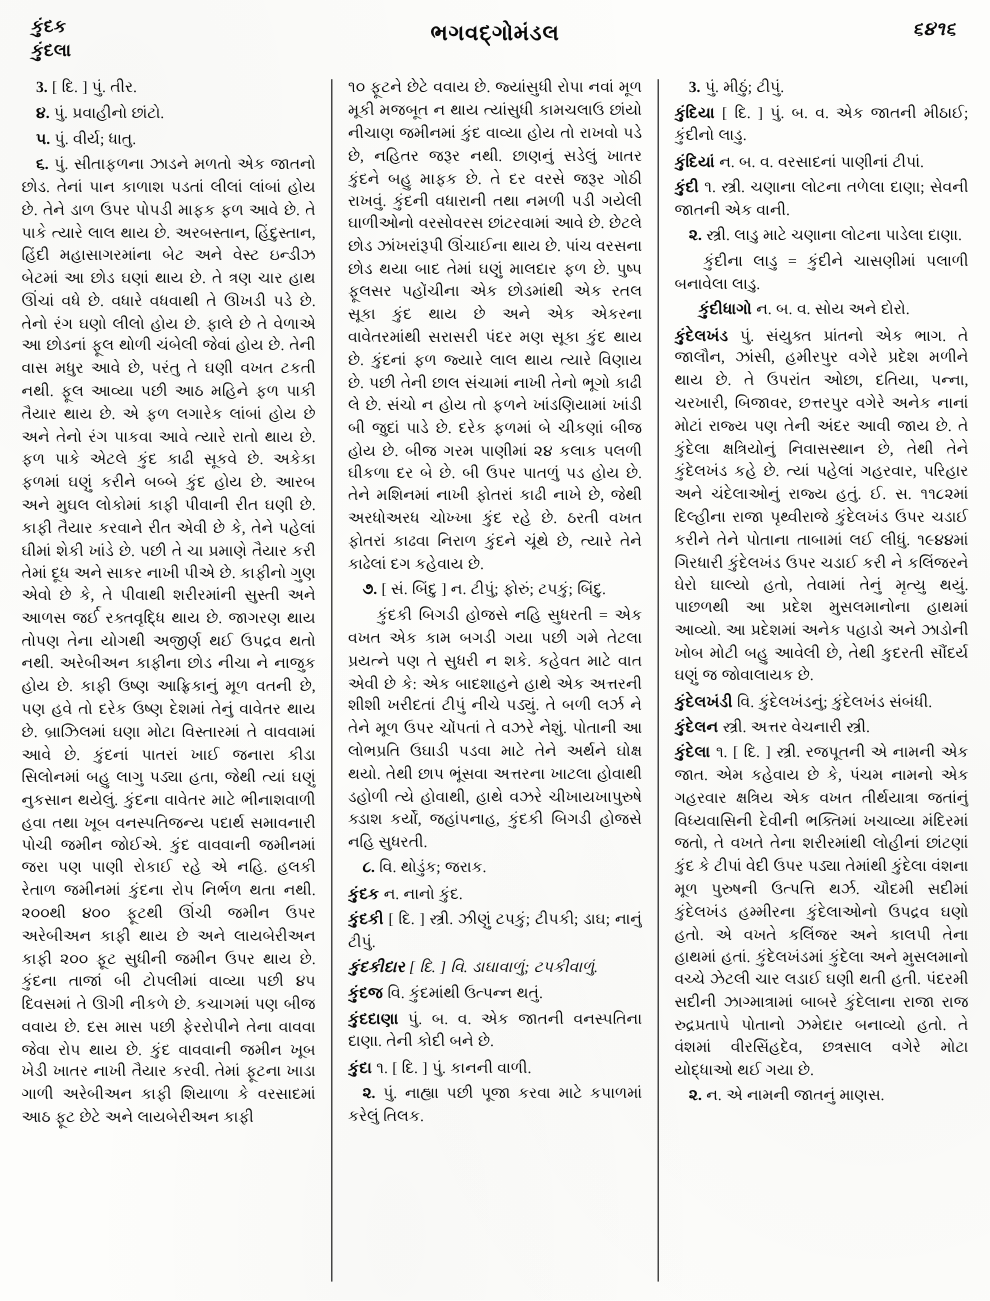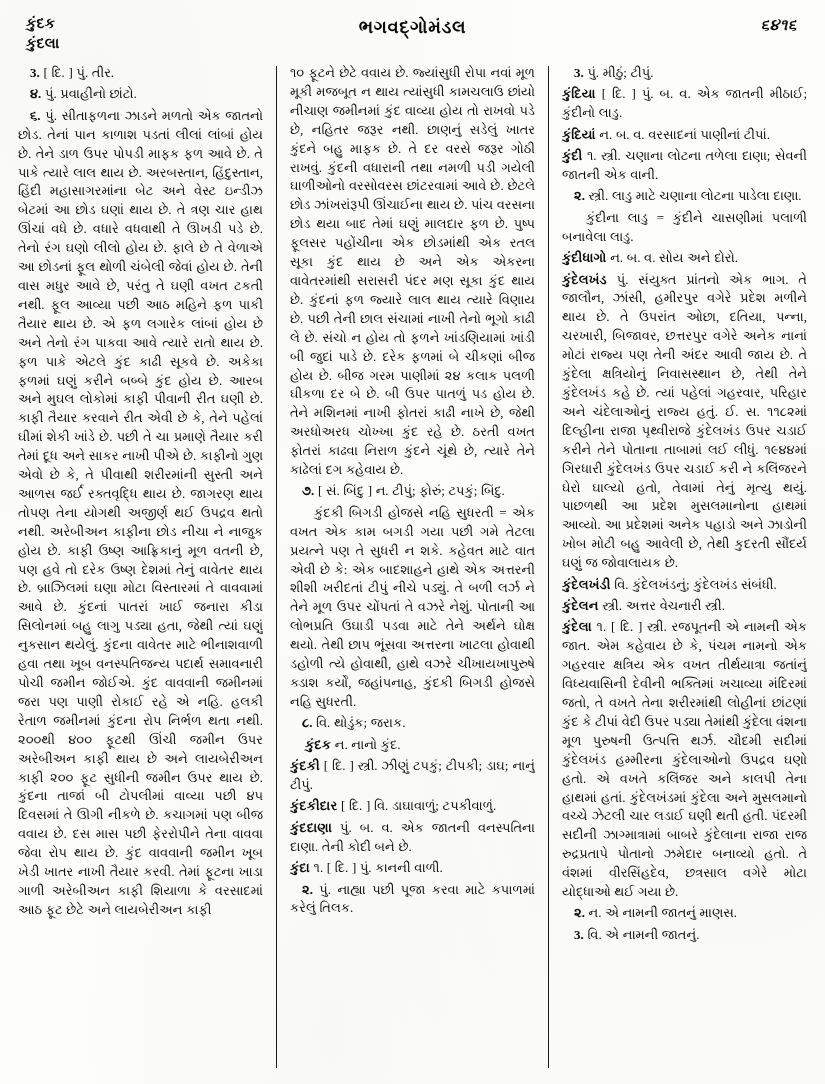--- a/index.html
+++ b/index.html
@@ -141,45 +141,51 @@
 
   <div class="columns">
     <div class="col" id="col-1">
         <div class="entry">
           <div class="sense"><span class="num">3.</span><span> [ દિ. ] પું. તીર.</span></div>
         </div>
         <div class="entry">
           <div class="sense"><span class="num">૪.</span><span> પું. પ્રવાહીનો છાંટો.</span></div>
         </div>
         <div class="entry">
+          <div class="sense"><span class="num">૫.</span><span> પું. વીર્ય; ધાતુ.</span></div>
+        </div>
+        <div class="entry">
           <div class="sense"><span class="num">૬.</span><span> પું. સીતાફળના ઝાડને મળતો એક જાતનો છોડ. તેનાં પાન કાળાશ પડતાં લીલાં લાંબાં હોય છે. તેને ડાળ ઉપર પોપડી માફક ફળ આવે છે. તે પાકે ત્યારે લાલ થાય છે. અરબસ્તાન, હિંદુસ્તાન, હિંદી મહાસાગરમાંના બેટ અને વેસ્ટ ઇન્ડીઝ બેટમાં આ છોડ ઘણાં થાય છે. તે ત્રણ ચાર હાથ ઊંચાં વધે છે. વધારે વધવાથી તે ઊખડી પડે છે. તેનો રંગ ઘણો લીલો હોય છે. ફાલે છે તે વેળાએ આ છોડનાં ફૂલ થોળી ચંબેલી જેવાં હોય છે. તેની વાસ મધુર આવે છે, પરંતુ તે ઘણી વખત ટકતી નથી. ફૂલ આવ્યા પછી આઠ મહિને ફળ પાકી તૈયાર થાય છે. એ ફળ લગારેક લાંબાં હોય છે અને તેનો રંગ પાકવા આવે ત્યારે રાતો થાય છે. ફળ પાકે એટલે કુંદ કાઢી સૂકવે છે. અકેકા ફળમાં ઘણું કરીને બબ્બે કુંદ હોય છે. આરબ અને મુઘલ લોકોમાં કાફી પીવાની રીત ઘણી છે. કાફી તૈયાર કરવાને રીત એવી છે કે, તેને પહેલાં ઘીમાં શેકી ખાંડે છે. પછી તે ચા પ્રમાણે તૈયાર કરી તેમાં દૂધ અને સાકર નાખી પીએ છે. કાફીનો ગુણ એવો છે કે, તે પીવાથી શરીરમાંની સુસ્તી અને આળસ જર્ઈ રક્તવૃદ્ધિ થાય છે. જાગરણ થાય તોપણ તેના યોગથી અજીર્ણ થઈ ઉપદ્રવ થતો નથી. અરેબીઅન કાફીના છોડ નીચા ને નાજુક હોય છે. કાફી ઉષ્ણ આફ્રિકાનું મૂળ વતની છે, પણ હવે તો દરેક ઉષ્ણ દેશમાં તેનું વાવેતર થાય છે. બ્રાઝિલમાં ઘણા મોટા વિસ્તારમાં તે વાવવામાં આવે છે. કુંદનાં પાતરાં ખાઈ જનારા કીડા સિલોનમાં બહુ લાગુ પડ્યા હતા, જેથી ત્યાં ઘણું નુકસાન થયેલું. કુંદના વાવેતર માટે ભીનાશવાળી હવા તથા ખૂબ વનસ્પતિજન્ય પદાર્થ સમાવનારી પોચી જમીન જોઈએ. કુંદ વાવવાની જમીનમાં જરા પણ પાણી રોકાઈ રહે એ નહિ. હલકી રેતાળ જમીનમાં કુંદના રોપ નિર્ભળ થતા નથી. ૨૦૦થી ૪૦૦ ફૂટથી ઊંચી જમીન ઉપર અરેબીઅન કાફી થાય છે અને લાયબેરીઅન કાફી ૨૦૦ ફૂટ સુધીની જમીન ઉપર થાય છે. કુંદના તાજાં બી ટોપલીમાં વાવ્યા પછી ૪૫ દિવસમાં તે ઊગી નીકળે છે. કચાગમાં પણ બીજ વવાય છે. દસ માસ પછી ફેરરોપીને તેના વાવવા જેવા રોપ થાય છે. કુંદ વાવવાની જમીન ખૂબ ખેડી ખાતર નાખી તૈયાર કરવી. તેમાં ફૂટના ખાડા ગાળી અરેબીઅન કાફી શિયાળા કે વરસાદમાં આઠ ફૂટ છેટે અને લાયબેરીઅન કાફી</span></div>
         </div>
       </div>
     <div class="rule"></div>
     <div class="col" id="col-2">
         <div class="entry">
           <div class="cont">૧૦ ફૂટને છેટે વવાય છે. જ્યાંસુધી રોપા નવાં મૂળ મૂકી મજબૂત ન થાય ત્યાંસુધી કામચલાઉ છાંયો નીચાણ જમીનમાં કુંદ વાવ્યા હોય તો રાખવો પડે છે, નહિતર જરૂર નથી. છાણનું સડેલું ખાતર કુંદને બહુ માફક છે. તે દર વરસે જરૂર ગોઠી રાખવું. કુંદની વધારાની તથા નમળી પડી ગયેલી ઘાળીઓનો વરસોવરસ છાંટરવામાં આવે છે. છેટલે છોડ ઝાંખરાંરૂપી ઊંચાઈના થાય છે. પાંચ વરસના છોડ થયા બાદ તેમાં ઘણું માલદાર ફળ છે. પુષ્પ ફૂલસર પહોંચીના એક છોડમાંથી એક રતલ સૂકા કુંદ થાય છે અને એક એકરના વાવેતરમાંથી સરાસરી પંદર મણ સૂકા કુંદ થાય છે. કુંદનાં ફળ જ્યારે લાલ થાય ત્યારે વિણાય છે. પછી તેની છાલ સંચામાં નાખી તેનો ભૂગો કાઢી લે છે. સંચો ન હોય તો ફળને ખાંડણિયામાં ખાંડી બી જુદાં પાડે છે. દરેક ફળમાં બે ચીકણાં બીજ હોય છે. બીજ ગરમ પાણીમાં ૨૪ કલાક પલળી ઘીકળા દર બે છે. બી ઉપર પાતળું પડ હોય છે. તેને મશિનમાં નાખી ફોતરાં કાઢી નાખે છે, જેથી અરધોઅરધ ચોખ્ખા કુંદ રહે છે. ઠરતી વખત ફોતરાં કાઢવા નિરાળ કુંદને ચૂંથે છે, ત્યારે તેને કાઢેલાં દગ કહેવાય છે.</div>
         </div>
         <div class="entry">
           <div class="sense"><span class="num">૭.</span><span> [ સં. બિંદુ ] ન. ટીપું; ફોરું; ટપકું; બિંદુ.</span></div>
         </div>
         <div class="entry">
           <div class="phrase">કુંદકી બિગડી હોજસે નહિ સુધરતી = એક વખત એક કામ બગડી ગયા પછી ગમે તેટલા પ્રયત્ને પણ તે સુધરી ન શકે. કહેવત માટે વાત એવી છે કે: એક બાદશાહને હાથે એક અત્તરની શીશી ખરીદતાં ટીપું નીચે પડ્યું. તે બળી લર્ઝ ને તેને મૂળ ઉપર ચોંપતાં તે વઝરે નેશું. પોતાની આ લોભપ્રતિ ઉઘાડી પડવા માટે તેને અર્થને ઘોક્ષ થયો. તેથી છાપ ભૂંસવા અત્તરના ખાટલા હોવાથી ડહોળી ત્યે હોવાથી, હાથે વઝરે ચીખાયખાપુરુષે ક્ડાશ કર્યોં, જહાંપનાહ, કુંદકી બિગડી હોજસે નહિ સુધરતી.</div>
         </div>
         <div class="entry">
           <div class="sense"><span class="num">૮.</span><span> વિ. થોડુંક; જરાક.</span></div>
         </div>
-        <div class="entry" style="text-indent: 0px; margin-left: 15px;">
+        <div class="entry" style="text-indent: 0px;">
           <div class="sense" style="text-indent: 0px;"><span class="hw">કુંદક</span><span> ન. નાનો કુંદ.</span></div>
         </div>
         <div class="entry" style="text-indent: 0px;">
           <div class="sense" style="text-indent: 0px;"><span class="hw">કુંદકી</span><span> [ દિ. ] સ્ત્રી. ઝીણું ટપકું; ટીપકી; ડાઘ; નાનું ટીપું.</span></div>
         </div>
-        <div class="entry" style="text-indent: 0px;">
+        <div class="entry" style="text-indent: 0px; font-style: italic;">
           <div class="sense" style="text-indent: 0px;"><span class="hw">કુંદકીદાર</span><span> [ દિ. ] વિ. ડાઘાવાળું; ટપકીવાળું.</span></div>
+        </div>
+        <div class="entry" style="text-indent: 0px;">
+          <div class="sense" style="text-indent: 0px;"><span class="hw">કુંદજ</span><span> વિ. કુંદમાંથી ઉત્પન્ન થતું.</span></div>
         </div>
         <div class="entry" style="text-indent: 0px;">
           <div class="sense" style="text-indent: 0px;"><span class="hw">કુંદદાણા</span><span> પું. બ. વ. એક જાતની વનસ્પતિના દાણા. તેની કોદી બને છે.</span></div>
         </div>
         <div class="entry" style="text-indent: 0px;">
           <div class="sense" style="text-indent: 0px;"><span class="hw">કુંદા</span><span> ૧. [ દિ. ] પું. કાનની વાળી.</span></div>
         </div>
         <div class="entry">
           <div class="sense"><span class="num">૨.</span><span> પું. નાહ્યા પછી પૂજા કરવા માટે કપાળમાં કરેલું તિલક.</span></div>
         </div>
@@ -198,36 +204,33 @@
         <div class="entry" style="text-indent: 0px;">
           <div class="sense" style="text-indent: 0px;"><span class="hw">કુંદી</span><span> ૧. સ્ત્રી. ચણાના લોટના તળેલા દાણા; સેવની જાતની એક વાની.</span></div>
         </div>
         <div class="entry">
           <div class="sense"><span class="num">૨.</span><span> સ્ત્રી. લાડુ માટે ચણાના લોટના પાડેલા દાણા.</span></div>
         </div>
         <div class="entry">
           <div class="phrase">કુંદીના લાડુ = કુંદીને ચાસણીમાં પલાળી બનાવેલા લાડુ.</div>
         </div>
         <div class="entry" style="text-indent: 0px;">
-          <div class="sense" style="text-indent: 0px;"><span class="hw">કુંદીધાગો</span><span> ન. બ. વ. સોય અને દોરો.</span></div>
+          <div class="sense" style="text-indent: 0px; margin-left: 20px;"><span class="hw">કુંદીધાગો</span><span> ન. બ. વ. સોય અને દોરો.</span></div>
         </div>
         <div class="entry" style="text-indent: 0px;">
           <div class="sense" style="text-indent: 0px;"><span class="hw">કુંદેલખંડ</span><span> પું. સંયુક્ત પ્રાંતનો એક ભાગ. તે જાલૌન, ઝાંસી, હમીરપુર વગેરે પ્રદેશ મળીને થાય છે. તે ઉપરાંત ઓછા, દતિયા, પન્ના, ચરખારી, બિજાવર, છત્તરપુર વગેરે અનેક નાનાં મોટાં રાજ્ય પણ તેની અંદર આવી જાય છે. તે કુંદેલા ક્ષત્રિયોનું નિવાસસ્થાન છે, તેથી તેને કુંદેલખંડ કહે છે. ત્યાં પહેલાં ગહરવાર, પરિહાર અને ચંદેલાઓનું રાજ્ય હતું. ઈ. સ. ૧૧૮૨માં દિલ્હીના રાજા પૃથ્વીરાજે કુંદેલખંડ ઉપર ચડાઈ કરીને તેને પોતાના તાબામાં લઈ લીધું. ૧૯૪૪માં ગિરધારી કુંદેલખંડ ઉપર ચડાઈ કરી ને કલિંજરને ઘેરો ઘાલ્યો હતો, તેવામાં તેનું મૃત્યુ થયું. પાછળથી આ પ્રદેશ મુસલમાનોના હાથમાં આવ્યો. આ પ્રદેશમાં અનેક પહાડો અને ઝાડોની ખોબ મોટી બહુ આવેલી છે, તેથી કુદરતી સૌંદર્ય ઘણું જ જોવાલાયક છે.</span></div>
         </div>
         <div class="entry" style="text-indent: 0px;">
           <div class="sense" style="text-indent: 0px;"><span class="hw">કુંદેલખંડી</span><span> વિ. કુંદેલખંડનું; કુંદેલખંડ સંબંધી.</span></div>
         </div>
         <div class="entry" style="text-indent: 0px;">
           <div class="sense" style="text-indent: 0px;"><span class="hw">કુંદેલન</span><span> સ્ત્રી. અત્તર વેચનારી સ્ત્રી.</span></div>
         </div>
         <div class="entry" style="text-indent: 0px;">
           <div class="sense" style="text-indent: 0px;"><span class="hw">કુંદેલા</span><span> ૧. [ દિ. ] સ્ત્રી. રજપૂતની એ નામની એક જાત. એમ કહેવાય છે કે, પંચમ નામનો એક ગહરવાર ક્ષત્રિય એક વખત તીર્થયાત્રા જતાંનું વિધ્યવાસિની દેવીની ભક્તિમાં ખચાવ્યા મંદિરમાં જતો, તે વખતે તેના શરીરમાંથી લોહીનાં છાંટણાં કુંદ કે ટીપાં વેદી ઉપર પડ્યા તેમાંથી કુંદેલા વંશના મૂળ પુરુષની ઉત્પત્તિ થર્ઝ. ચૌદમી સદીમાં કુંદેલખંડ હમ્મીરના કુંદેલાઓનો ઉપદ્રવ ઘણો હતો. એ વખતે કલિંજર અને કાલપી તેના હાથમાં હતાં. કુંદેલખંડમાં કુંદેલા અને મુસલમાનો વચ્ચે ઝેટલી ચાર લડાઈ ઘણી થતી હતી. પંદરમી સદીની ઝાગ્માત્રામાં બાબરે કુંદેલાના રાજા રાજ રુદ્રપ્રતાપે પોતાનો ઝમેદાર બનાવ્યો હતો. તે વંશમાં વીરસિંહદેવ, છત્રસાલ વગેરે મોટા યોદ્ધાઓ થઈ ગયા છે.</span></div>
         </div>
         <div class="entry">
           <div class="sense"><span class="num">૨.</span><span> ન. એ નામની જાતનું માણસ.</span></div>
-        </div>
-        <div class="entry">
-          <div class="sense"><span class="num">3.</span><span> વિ. એ નામની જાતનું.</span></div>
         </div>
       </div>
   </div>
 
 </div>
 
 </body></html>

